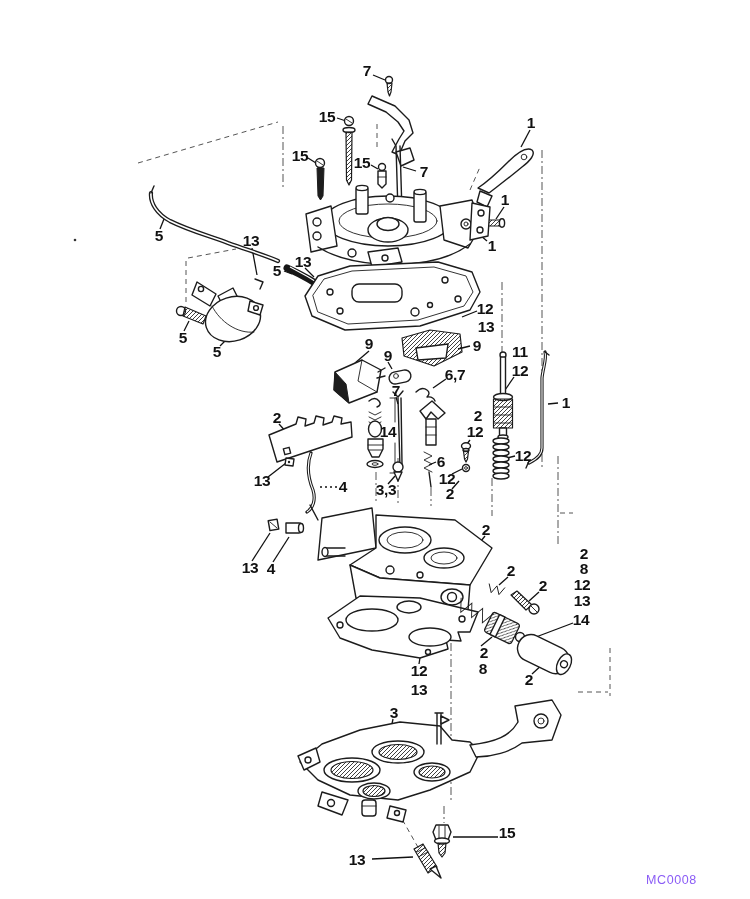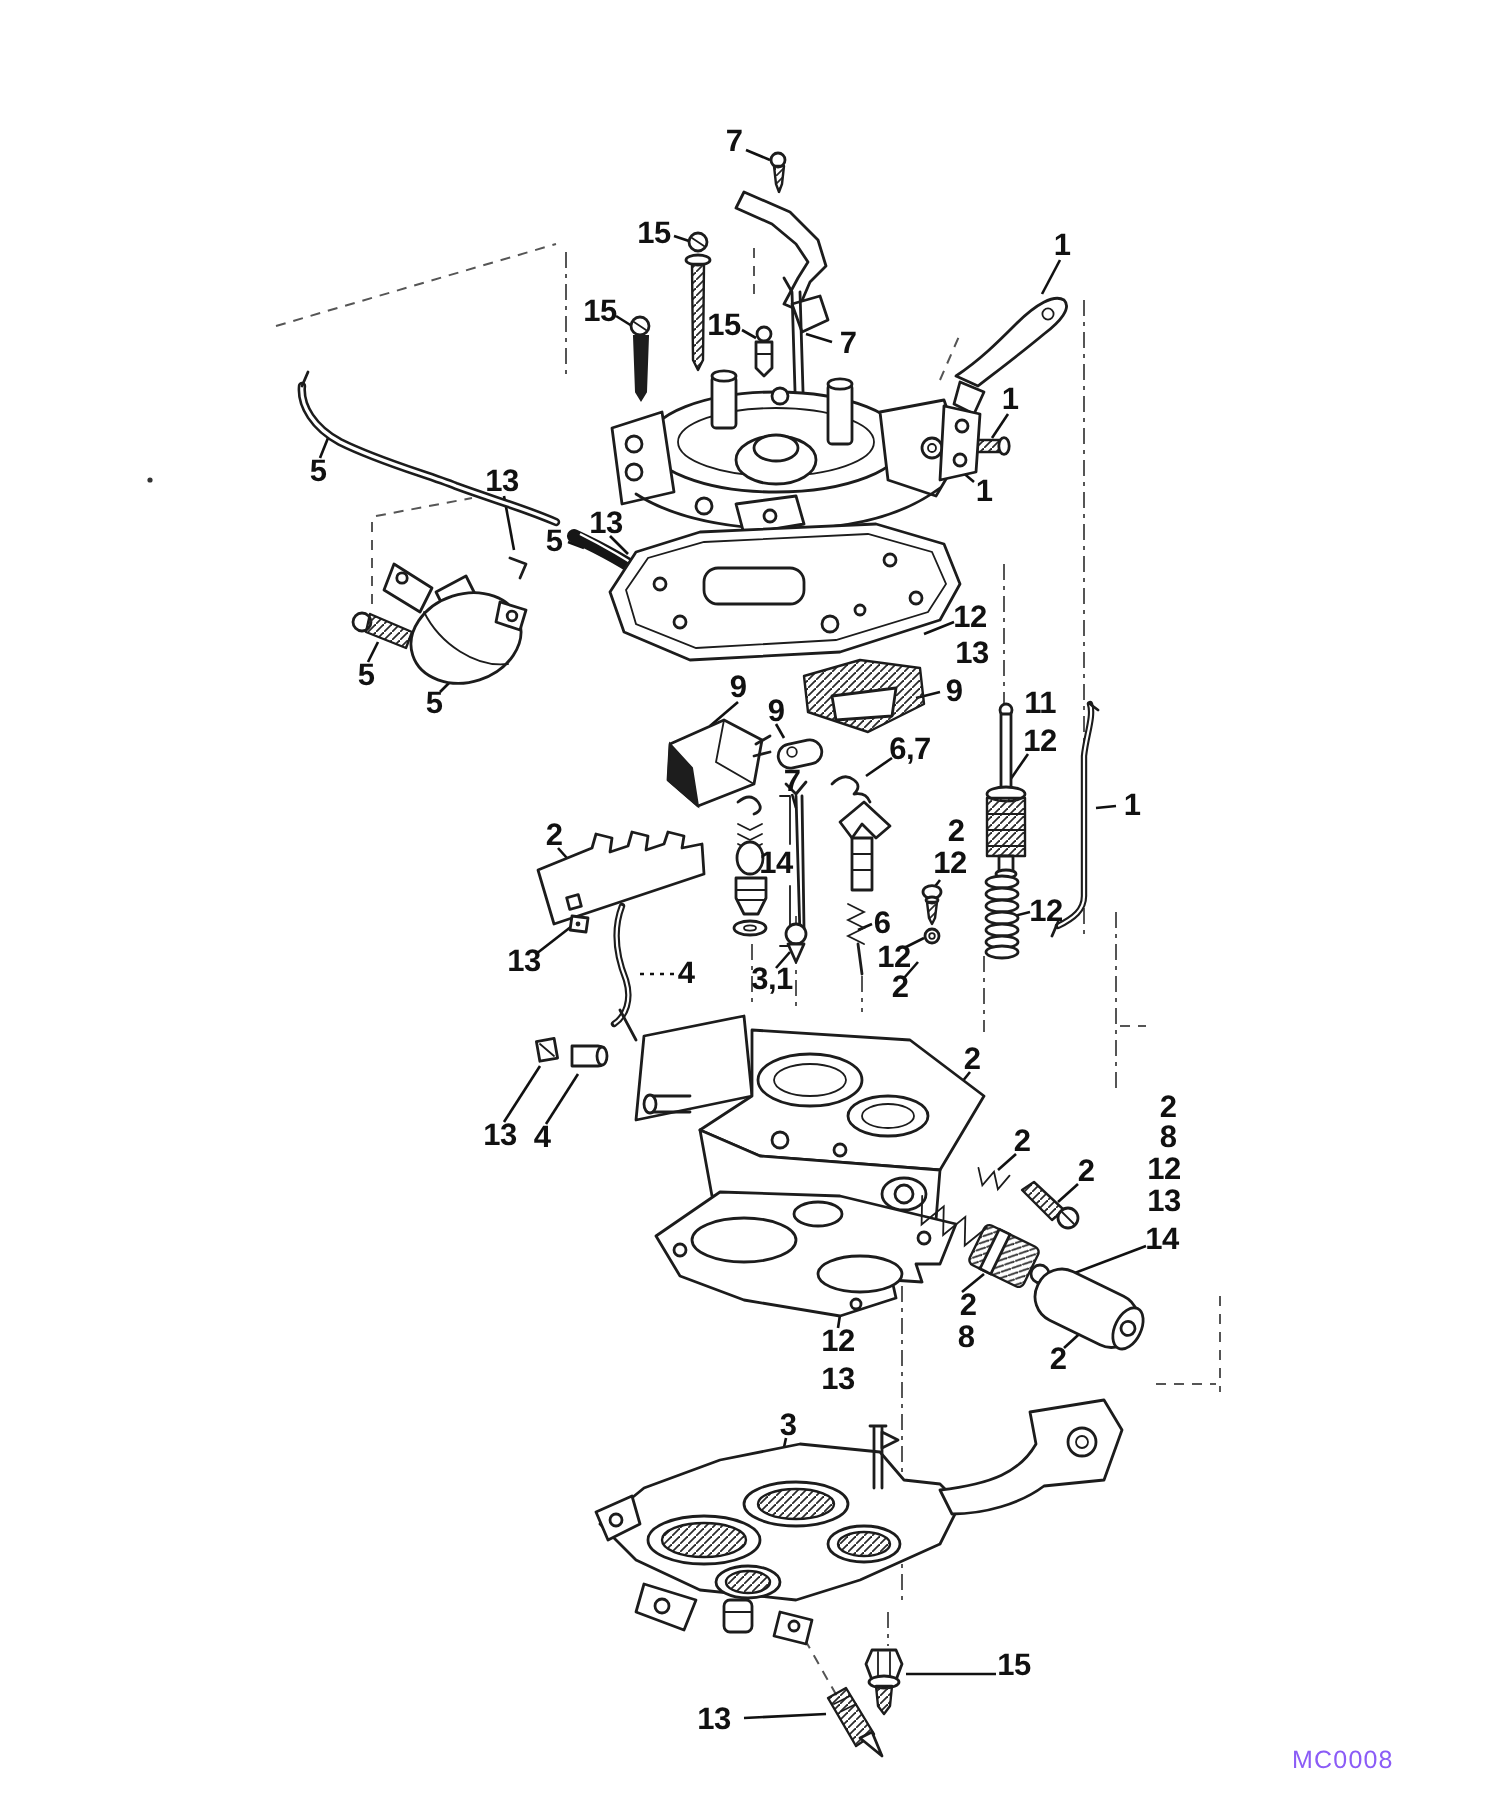--- a/index.html
+++ b/index.html
@@ -369,21 +369,21 @@
       <span class="callout" style="left: 566px; top: 403px;">1</span>
       <span class="callout" style="left: 478px; top: 416px;">2</span>
       <span class="callout" style="left: 277px; top: 418px;">2</span>
       <span class="callout" style="left: 475px; top: 432px;">12</span>
       <span class="callout" style="left: 388px; top: 432px;">14</span>
       <span class="callout" style="left: 523px; top: 456px;">12</span>
       <span class="callout" style="left: 441px; top: 462px;">6</span>
       <span class="callout" style="left: 447px; top: 479px;">12</span>
       <span class="callout" style="left: 262px; top: 481px;">13</span>
       <span class="callout" style="left: 343px; top: 487px;">4</span>
-      <span class="callout" style="left: 386px; top: 490px;">3,1</span>
+      <span class="callout" style="left: 386px; top: 490px;">3,3</span>
       <span class="callout" style="left: 450px; top: 494px;">2</span>
       <span class="callout" style="left: 486px; top: 530px;">2</span>
       <span class="callout" style="left: 584px; top: 554px;">2</span>
       <span class="callout" style="left: 250px; top: 568px;">13</span>
       <span class="callout" style="left: 271px; top: 569px;">4</span>
       <span class="callout" style="left: 584px; top: 569px;">8</span>
       <span class="callout" style="left: 511px; top: 571px;">2</span>
       <span class="callout" style="left: 582px; top: 585px;">12</span>
       <span class="callout" style="left: 543px; top: 586px;">2</span>
       <span class="callout" style="left: 582px; top: 601px;">13</span>

